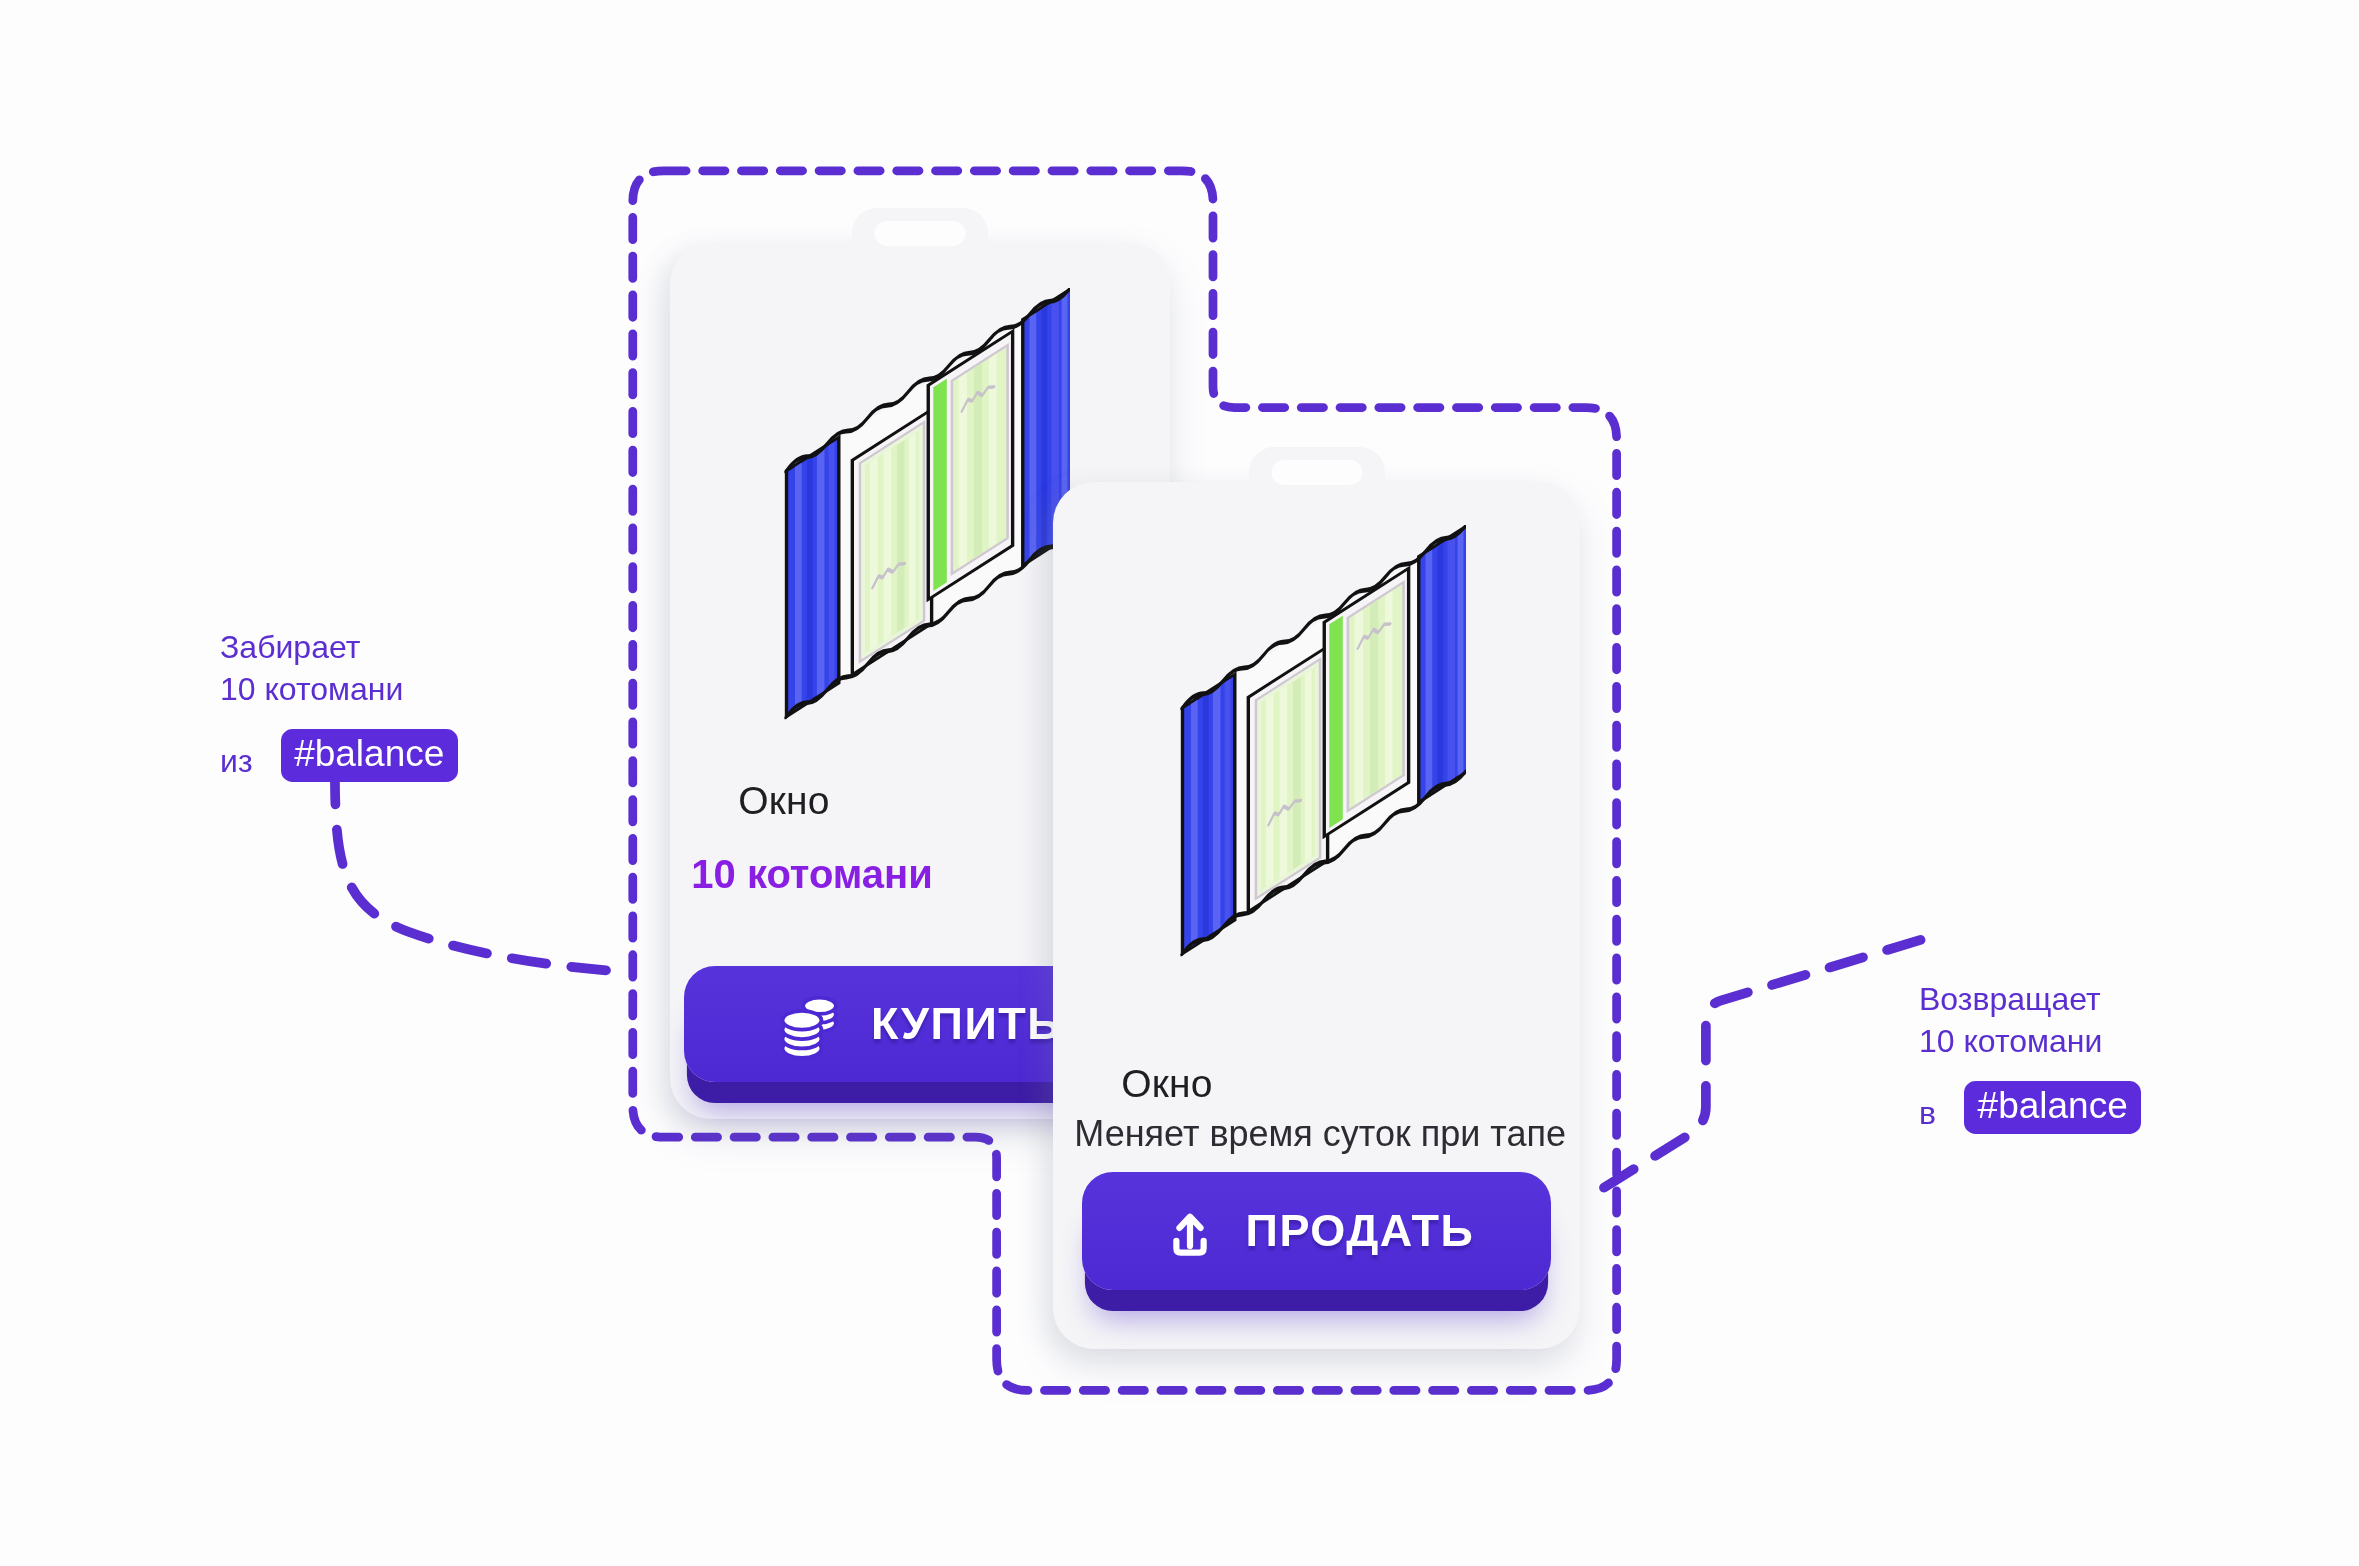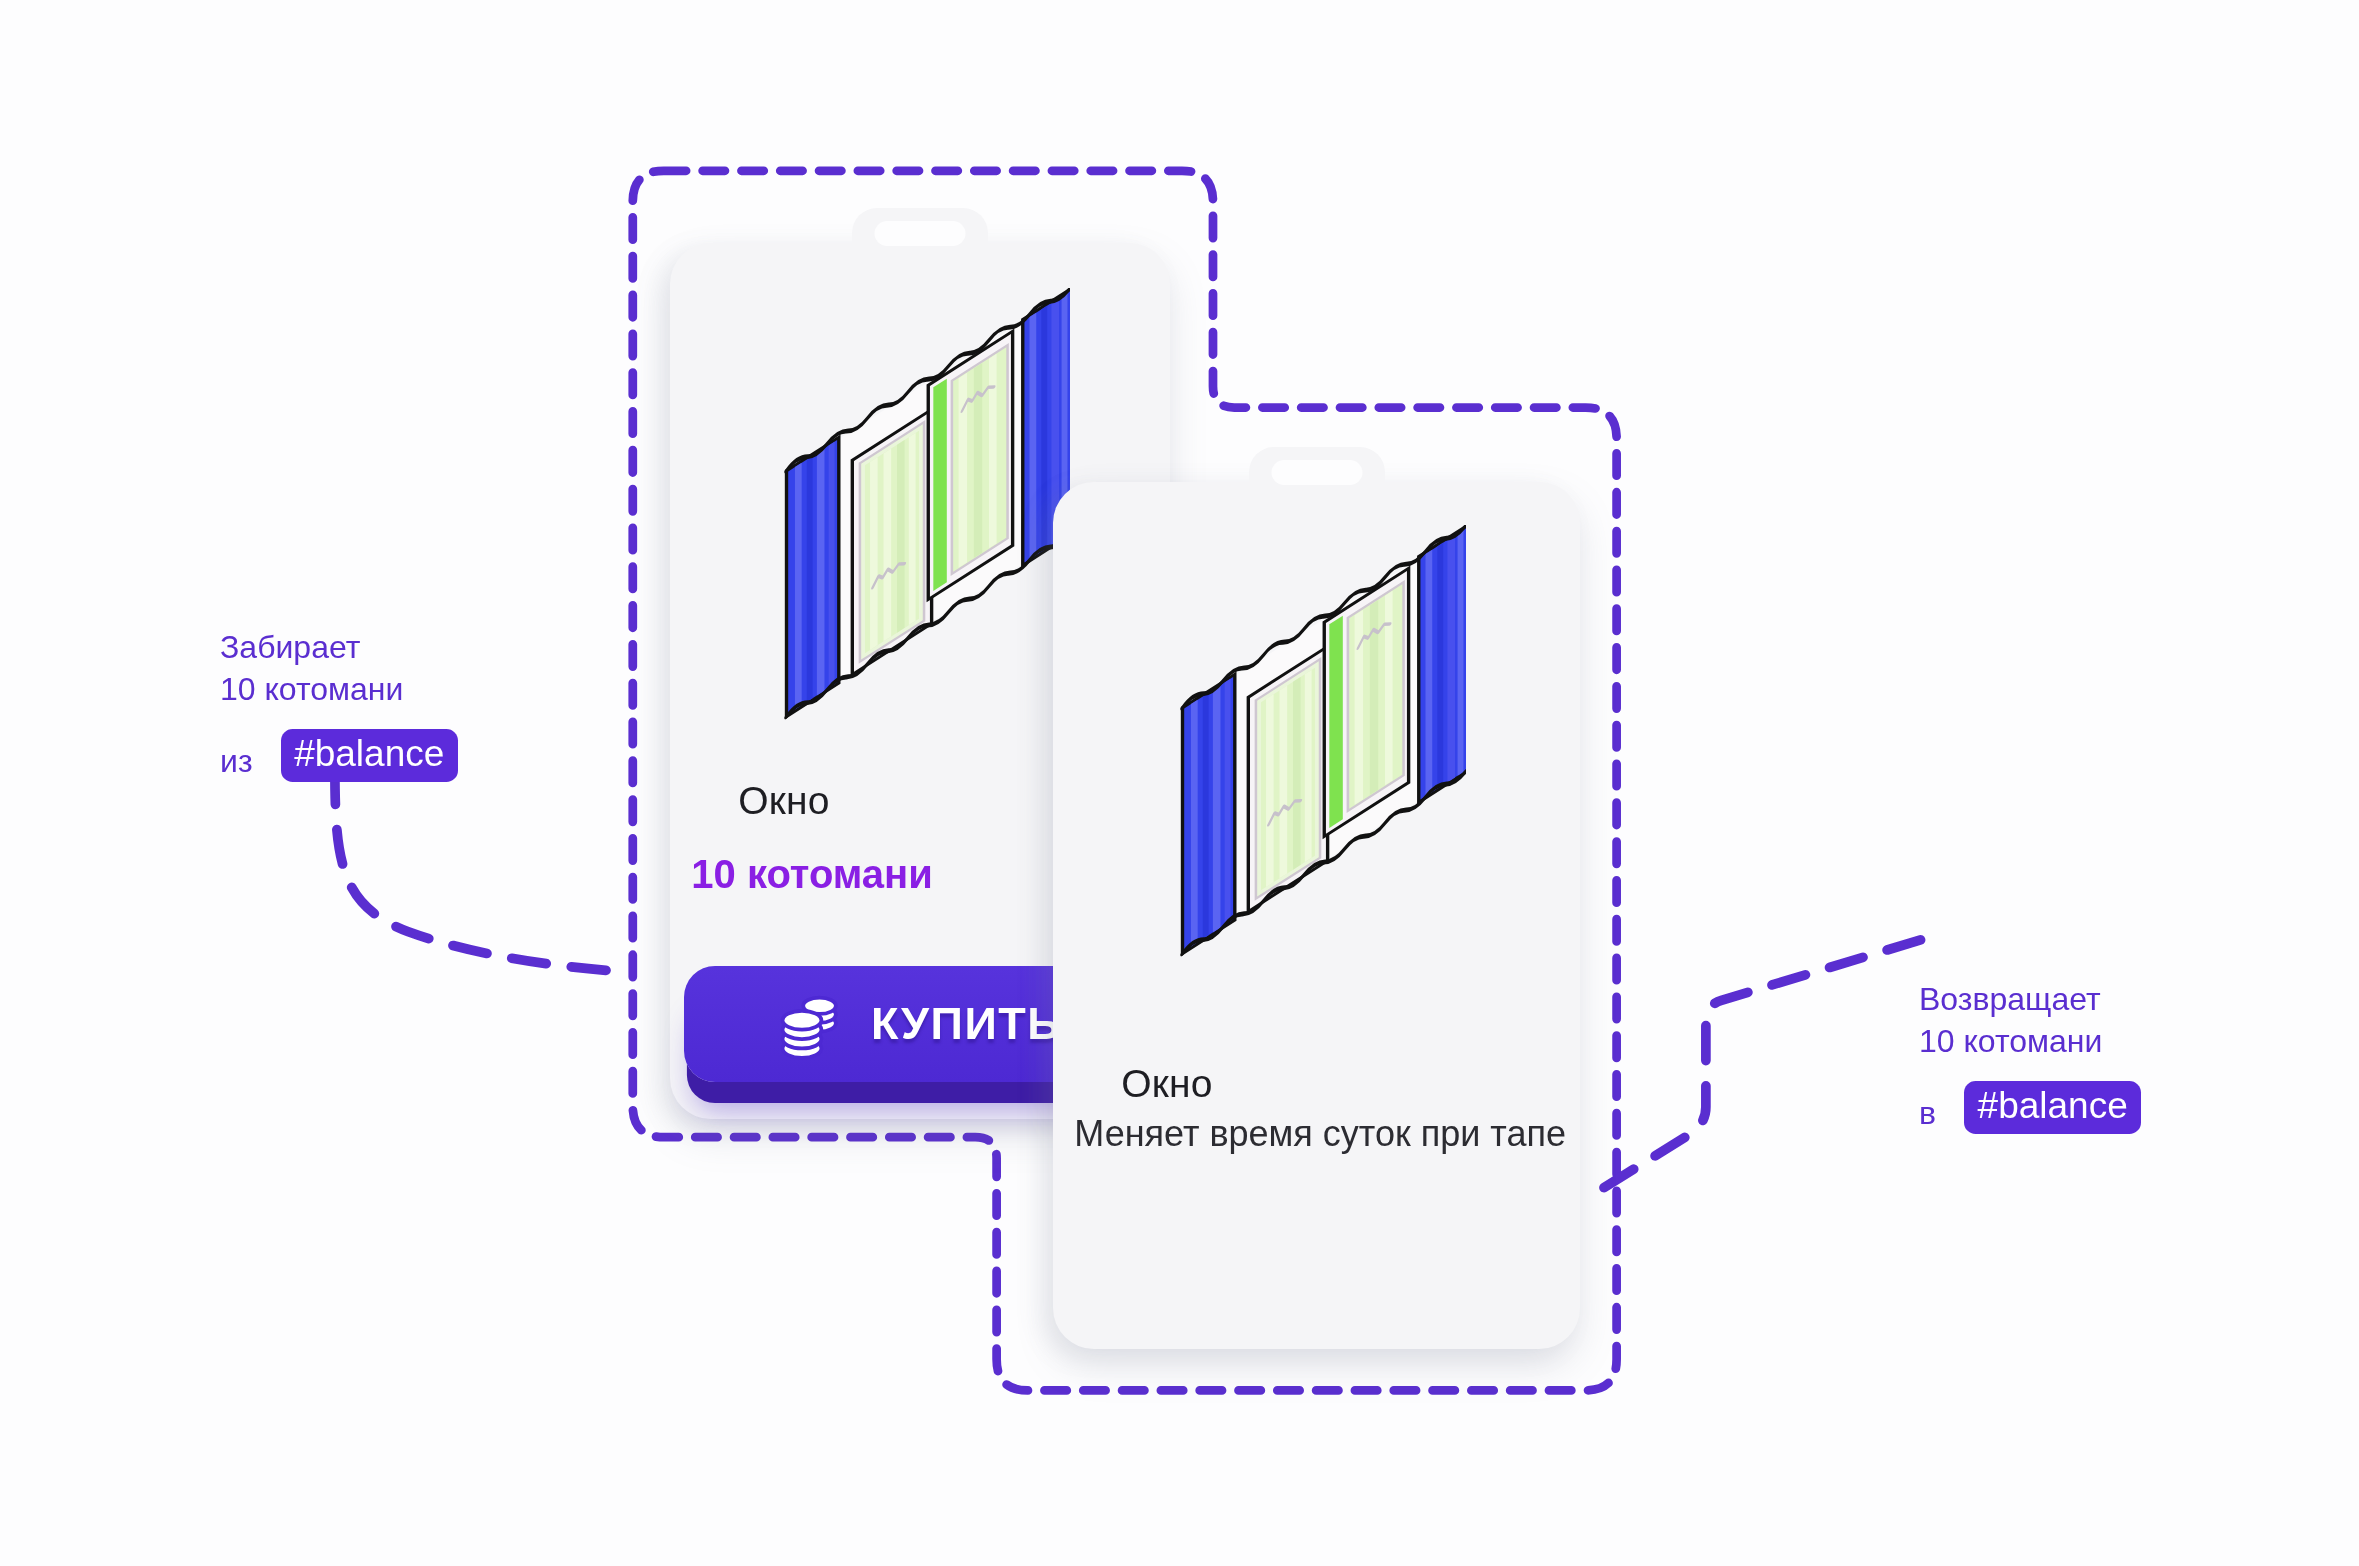--- a/index.html
+++ b/index.html
@@ -126,20 +126,30 @@
 
   <div class="card card-sell">
     <div class="hang-tab">
       <div class="hang-hole"></div>
     </div>
     <svg class="art" viewBox="0 0 352 500" preserveAspectRatio="none">
         <use href="#window-art"></use>
       </svg>
     <div class="card-title">Окно</div>
     <div class="card-desc">Меняет время суток при тапе</div>
+    <button class="btn">
+      <svg class="btn-icon" width="62" height="62" viewBox="0 0 100 100">
+        <g fill="none" stroke="#ffffff" stroke-width="10" stroke-linecap="round" stroke-linejoin="round">
+          <path d="M50 74 L50 30"></path>
+          <path d="M33 45 L50 27 L67 45"></path>
+          <path d="M28 66 L28 78 Q28 85 35 85 L65 85 Q72 85 72 78 L72 66"></path>
+        </g>
+      </svg>
+      <span class="btn-label">ПРОДАТЬ</span>
+    </button>
   </div>
 
   <div class="note note-take">
     <div>Забирает</div>
     <div>10 котомани</div>
     <div class="note-row">
       <span>из</span>
       <span class="badge">#balance</span>
     </div>
   </div>

